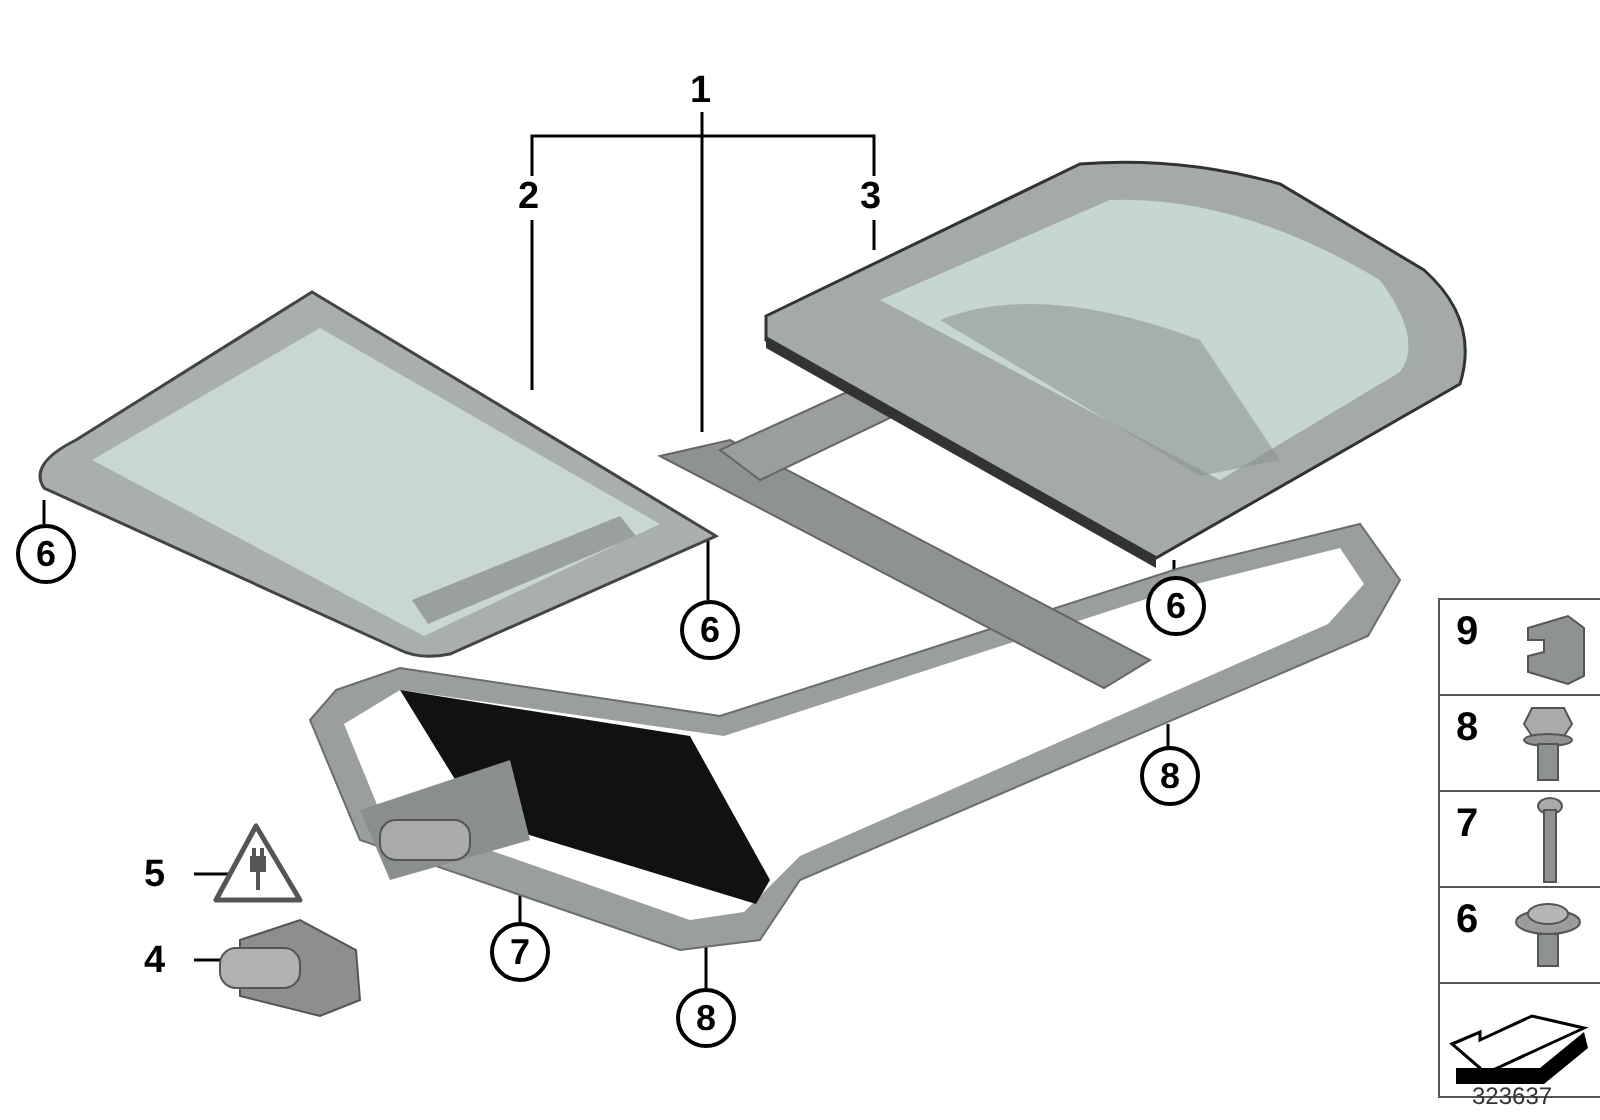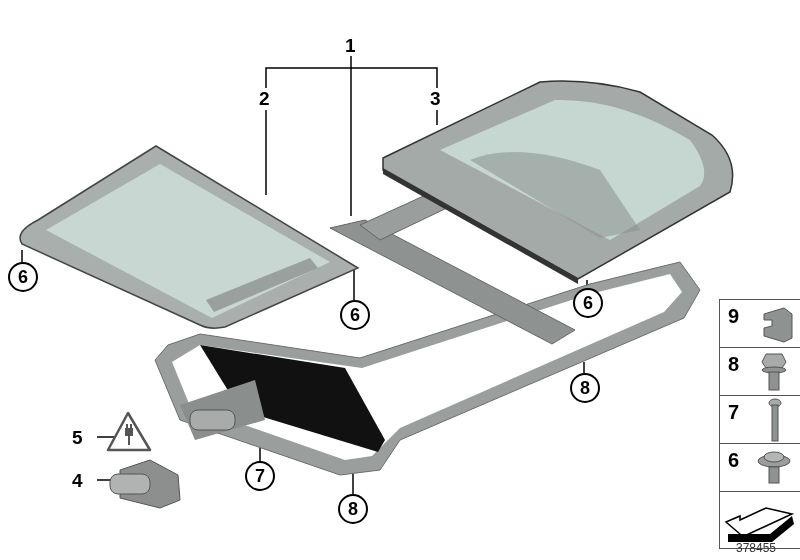--- a/index.html
+++ b/index.html
@@ -119,13 +119,13 @@
     </svg>
   </div>
   <div class="cell">
     <svg width="80" height="52" style="left:0;top:2px;">
       <path d="M6,28 L20,22 L20,26 L46,14 L72,20 L46,32 L20,44 L20,40 Z" fill="#fff" stroke="#000" stroke-width="1.5"></path>
       <path d="M8,40 L8,48 L52,48 L74,30 L72,22 L50,40 Z" fill="#000"></path>
     </svg>
   </div>
 </div>
 
-<div class="imgid">378455</div>
+<div class="imgid">323637</div>
 
 </body></html>

